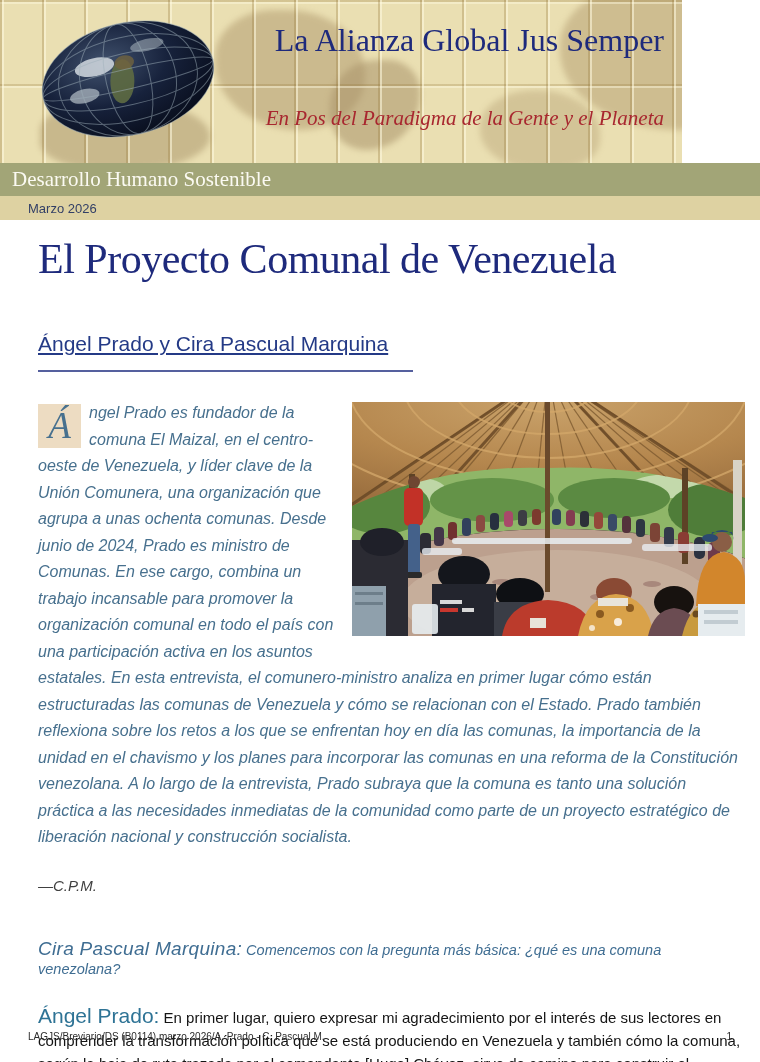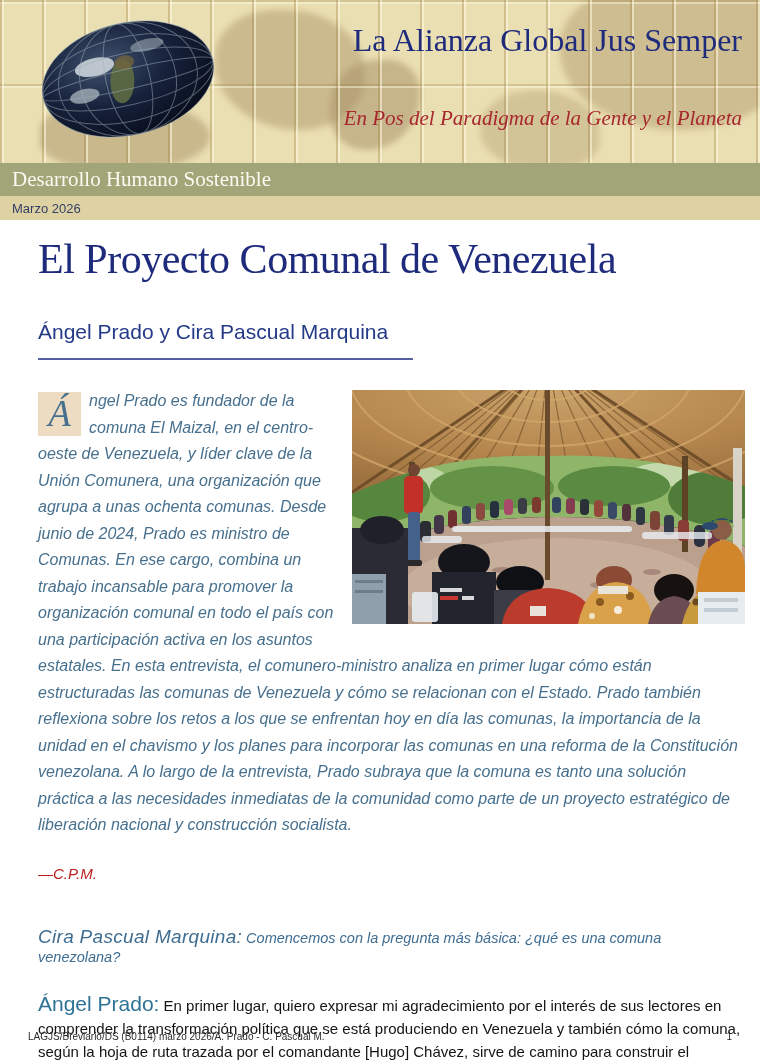--- a/index.html
+++ b/index.html
@@ -1,20 +1,20 @@
 <!DOCTYPE html>
 <html><head>
 <meta charset="utf-8">
 <style>
   html,body{margin:0;padding:0;background:#888;}
   .page{position:relative;width:760px;height:1062px;background:#ffffff;overflow:hidden;
         font-family:"Liberation Sans",sans-serif;margin:0 auto;}
 
   
-  .masthead{position:absolute;top:0;left:0;width:760px;height:163px;background:#eadfb2;overflow:hidden;}
+  .masthead{position:absolute;top:0;left:0;width:682px;height:163px;background:#eadfb2;overflow:hidden;}
   .mast-grid{position:absolute;inset:0;
     background:
       repeating-linear-gradient(to right, rgba(148,118,56,.30) 0 2px, rgba(255,250,225,.55) 2px 4px, transparent 4px 42px),
       repeating-linear-gradient(to bottom, rgba(148,118,56,.26) 0 2px, rgba(255,250,225,.45) 2px 4px, transparent 4px 84px);}
   .blob{position:absolute;filter:blur(3px);opacity:.55;background:#b39d71;}
   .b1{left:215px;top:10px;width:150px;height:120px;border-radius:45% 60% 50% 65%;}
   .b2{left:330px;top:60px;width:90px;height:90px;border-radius:60% 40% 70% 45%;background:#a9936a;}
   .b3{left:560px;top:-20px;width:230px;height:150px;border-radius:50% 45% 55% 60%;background:#b8a276;}
   .b4{left:480px;top:90px;width:120px;height:80px;border-radius:55% 65% 45% 60%;opacity:.4;}
   .b5{left:40px;top:100px;width:170px;height:70px;border-radius:50% 60% 55% 45%;opacity:.45;background:#a08a60;}
@@ -23,37 +23,37 @@
     font-family:"Liberation Serif",serif;font-size:32px;color:#1e2a7c;}
   .mast-tagline{position:absolute;right:18px;top:106px;width:700px;text-align:right;
     font-family:"Liberation Serif",serif;font-style:italic;font-size:21px;color:#a8272f;}
 
   
   .bar-olive{position:absolute;top:163px;left:0;width:760px;height:33px;background:#a2a577;
     display:flex;align-items:center;}
   .bar-olive span{font-family:"Liberation Serif",serif;font-size:21px;color:#fbfaf2;padding-left:12px;}
   .bar-meta{position:absolute;top:196px;left:0;width:760px;height:24px;background:#ded2a2;
     display:flex;align-items:center;justify-content:space-between;}
-  .meta-date{font-size:13px;color:#323f66;padding-left:12px;}
+  .meta-date{font-size:13px;color:#323f66;padding-left:28px;}
   .meta-series{font-size:13px;color:#3c4a63;padding-right:8px;letter-spacing:.2px;}
 
   
   .content{position:absolute;top:220px;left:38px;width:707px;}
   .art-title{margin:16px 0 16px 0;font-family:"Liberation Serif",serif;font-weight:normal;
     font-size:42px;line-height:1.1;color:#1e2a7c;letter-spacing:-.5px;}
-  .authors{margin-top:38px;font-size:21px;color:#243a86;}
+  .authors{margin-top:50px;font-size:21px;color:#243a86;text-decoration:underline;}
   .author-rule{margin-top:14px;width:375px;border-bottom:2px solid #55609e;}
 
   .intro{margin-top:28px;font-style:italic;color:#47708e;font-size:16px;line-height:26.5px;text-align:left;}
   .photo{float:right;width:393px;height:234px;margin:2px 0 8px 8px;}
   .photo svg{display:block;width:100%;height:100%;}
   .dropcap{float:left;width:43px;height:44px;margin:4px 8px 2px 0;background:#eddcc2;
     display:flex;align-items:center;justify-content:center;
     font-family:"Liberation Serif",serif;font-size:37px;color:#47708e;}
-  .signoff{margin-top:26px;font-style:italic;color:#b91c1c;font-size:15px;}
+  .signoff{margin-top:26px;font-style:italic;color:#404040;font-size:15px;}
   .q-line{margin-top:44px;color:#3f6d92;font-style:italic;}
   .q-name{font-size:19px;letter-spacing:.3px;}
   .q-text{font-size:14.5px;}
   .a-line{margin-top:26px;line-height:23px;}
   .a-name{font-size:21px;color:#2e7395;}
   .a-text{font-size:15px;color:#141414;}
 
   
   .pfoot{position:absolute;left:10px;right:28px;top:1031px;display:flex;
     justify-content:space-between;font-size:10px;color:#2b2b2b;padding-left:18px;}

